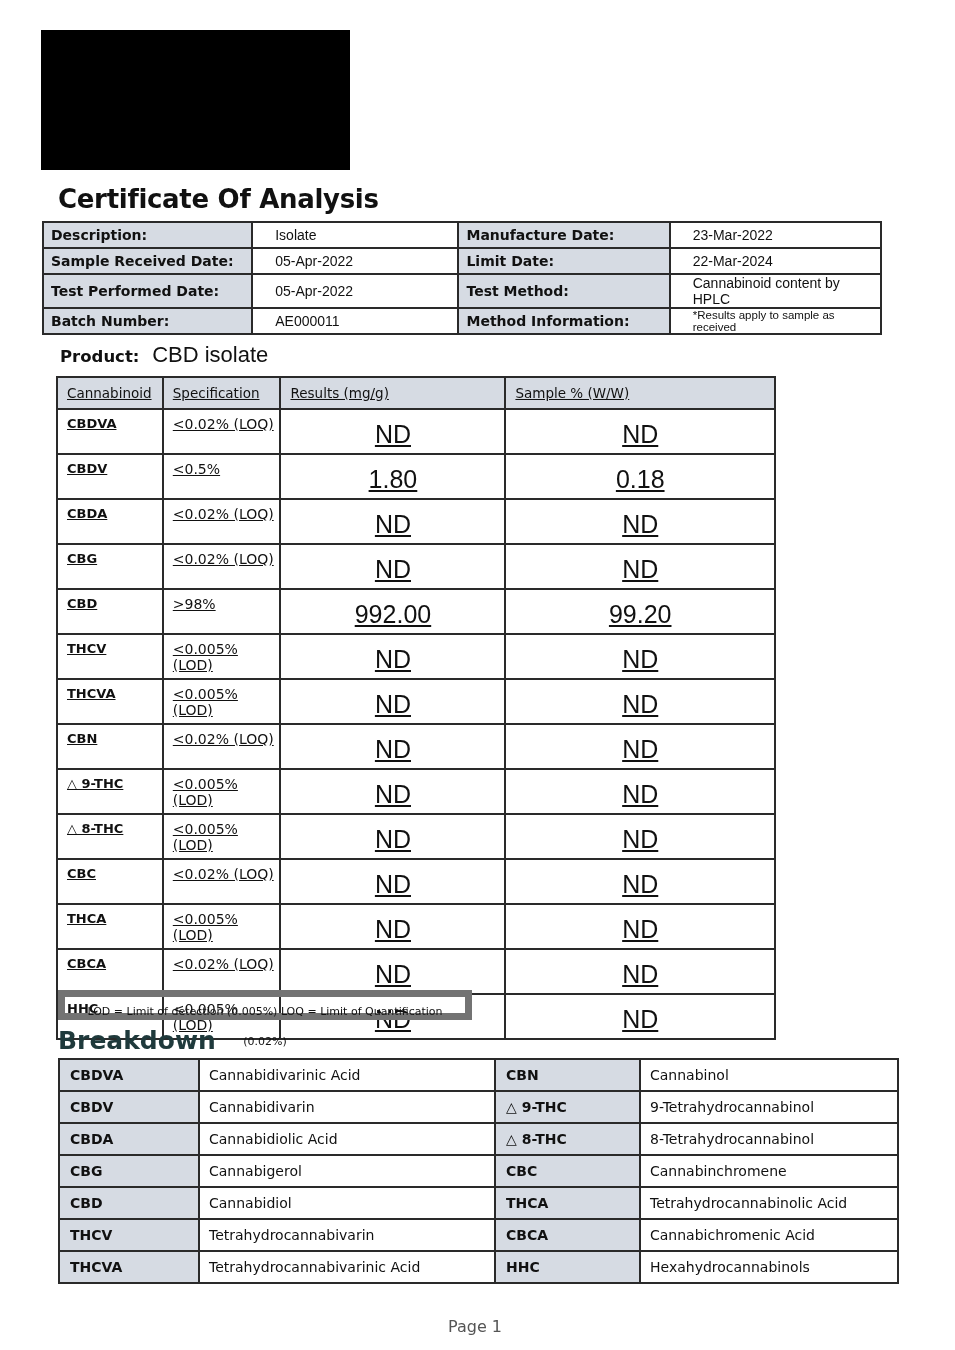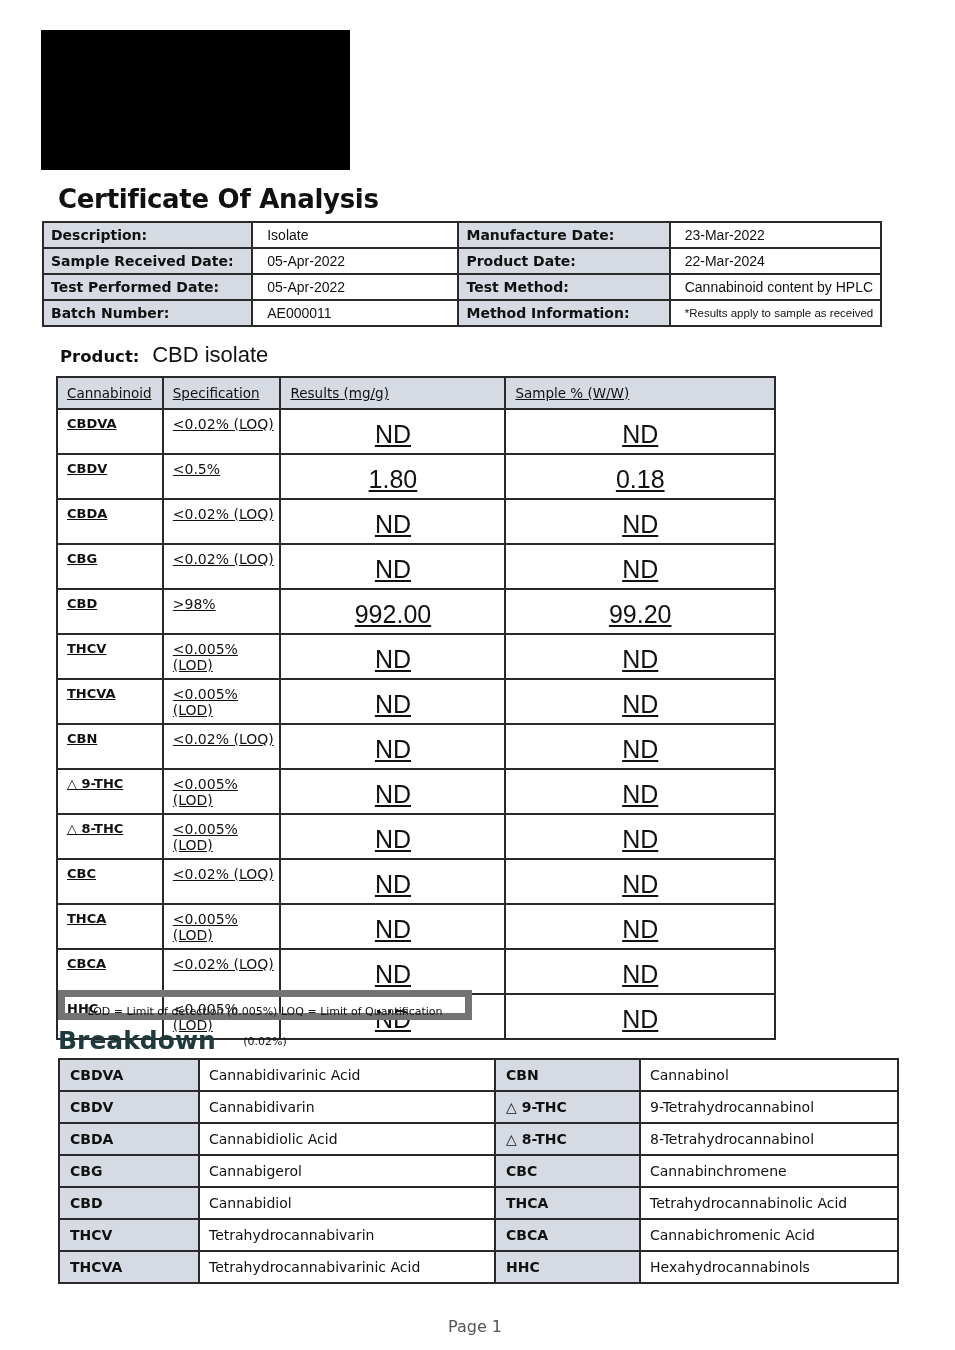--- a/index.html
+++ b/index.html
@@ -4,21 +4,21 @@
 <style>
   html, body { margin:0; padding:0; background:#ffffff; }
   body { width:955px; height:1350px; position:relative; font-family:"Liberation Sans", sans-serif; color:#111; overflow:hidden; }
   .logo-block { position:absolute; left:41px; top:30px; width:309px; height:140px; background:#000; }
   .title { position:absolute; left:58px; top:184px; font-size:26px; font-weight:bold; font-family:"DejaVu Sans", sans-serif; letter-spacing:-0.3px; }
   table { border-collapse:collapse; position:absolute; }
   td, th { border:2px solid #2a2a2a; padding:0; }
   .info { left:42px; top:221px; width:840px; }
   .info td { height:24px; font-size:14.5px; vertical-align:middle; }
   .info td.lbl { background:#d6dbe3; font-weight:bold; font-family:"DejaVu Sans", sans-serif; font-size:14px; padding-left:7px; }
-  .info td.val { padding-left:14px; font-size:14px; }
+  .info td.val { padding-left:22px; font-size:14px; }
   .info td.small { font-size:11.5px; }
   .product { position:absolute; left:60px; top:342px; font-size:17px; }
   .product .pl { font-weight:bold; font-family:"DejaVu Sans", sans-serif; font-size:16.5px; }
   .product .pv { margin-left:8px; font-size:22px;margin-top:28px; }
   .results { left:56px; top:376px; width:720px;text-decoration:underline; }
   .results th { background:#d6dbe3; height:30px; text-align:left; padding-left:9px; font-size:13.5px; font-weight:normal; font-family:"DejaVu Sans", sans-serif; }
   .results td { height:37px; vertical-align:top; }
   .results td.name { font-weight:bold; font-family:"DejaVu Sans", sans-serif; font-size:13px; padding:6px 0 0 9px; }
   .results td.spec { font-size:14px; padding:6px 0 0 9px; font-family:"DejaVu Sans", sans-serif; }
   .results td.num { font-size:25px; text-align:center; vertical-align:middle; padding-top:6px;margin-left:28px; }
@@ -46,21 +46,21 @@
   <tbody id="info-body">
       <tr>
         <td class="lbl">Description:</td>
         <td class="val">Isolate</td>
         <td class="lbl">Manufacture Date:</td>
         <td class="val">23-Mar-2022</td>
       </tr>
       <tr>
         <td class="lbl">Sample Received Date:</td>
         <td class="val">05-Apr-2022</td>
-        <td class="lbl">Product Date:</td>
+        <td class="lbl">Limit Date:</td>
         <td class="val">22-Mar-2024</td>
       </tr>
       <tr>
         <td class="lbl">Test Performed Date:</td>
         <td class="val">05-Apr-2022</td>
         <td class="lbl">Test Method:</td>
         <td class="val">Cannabinoid content by HPLC</td>
       </tr>
       <tr>
         <td class="lbl">Batch Number:</td>

